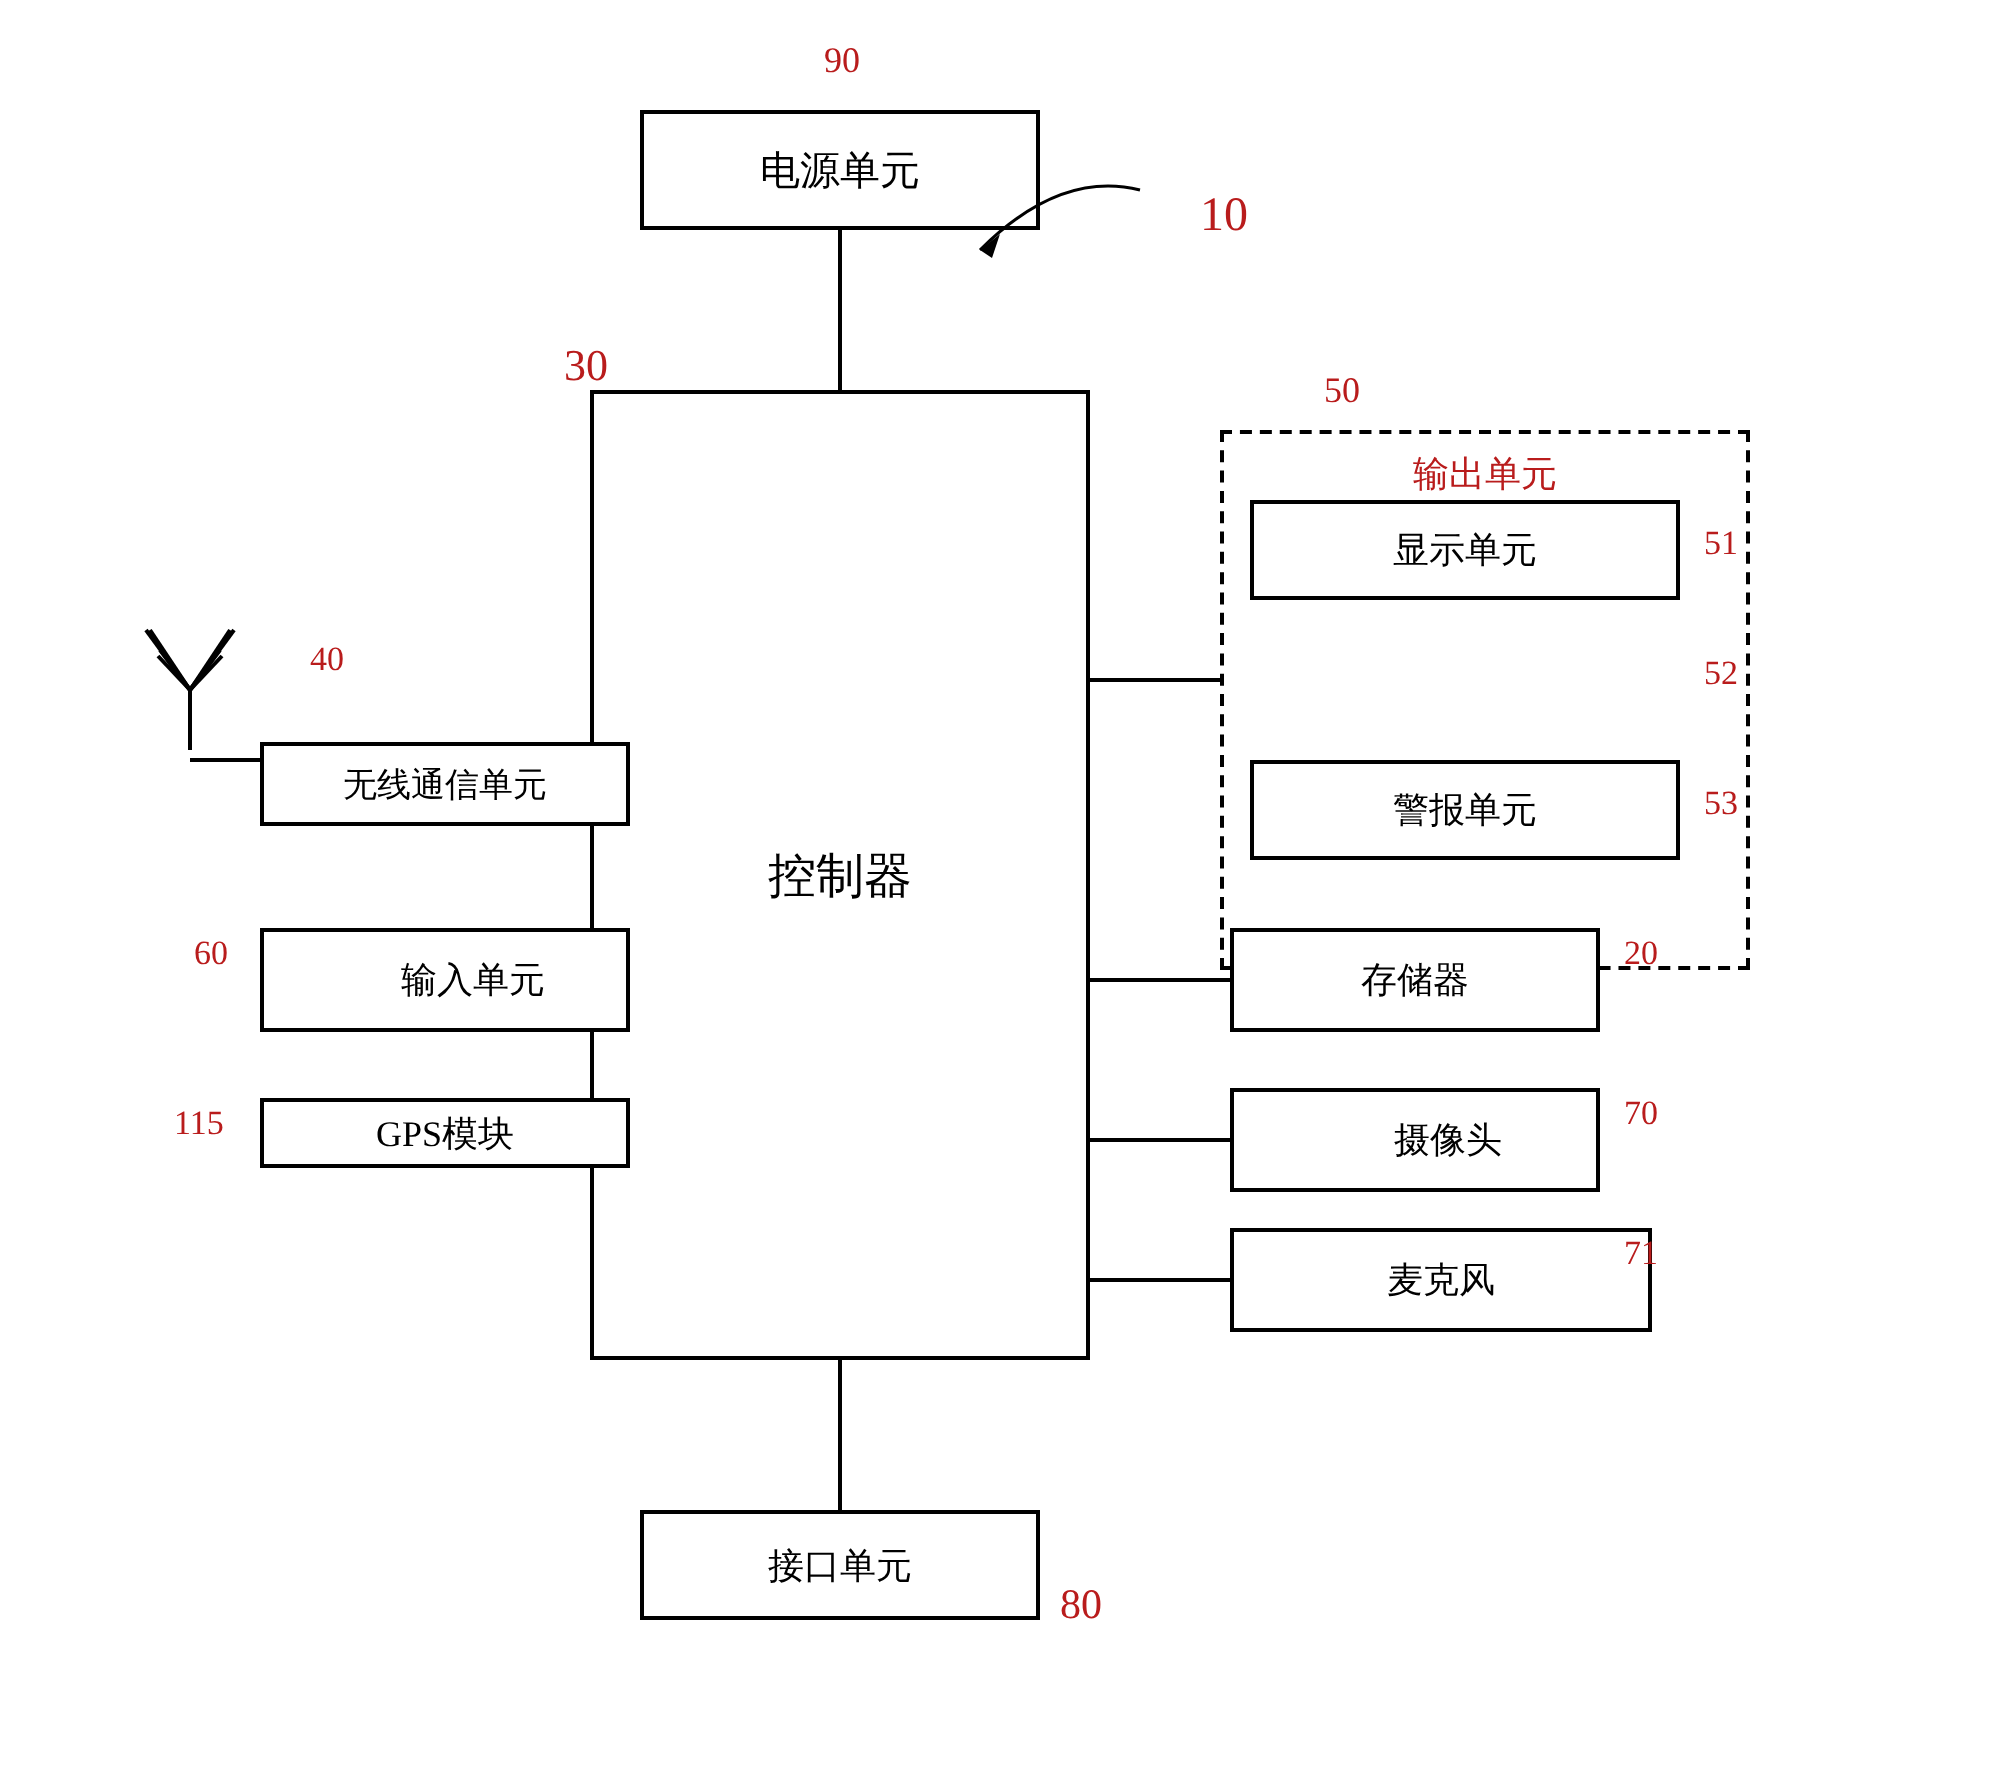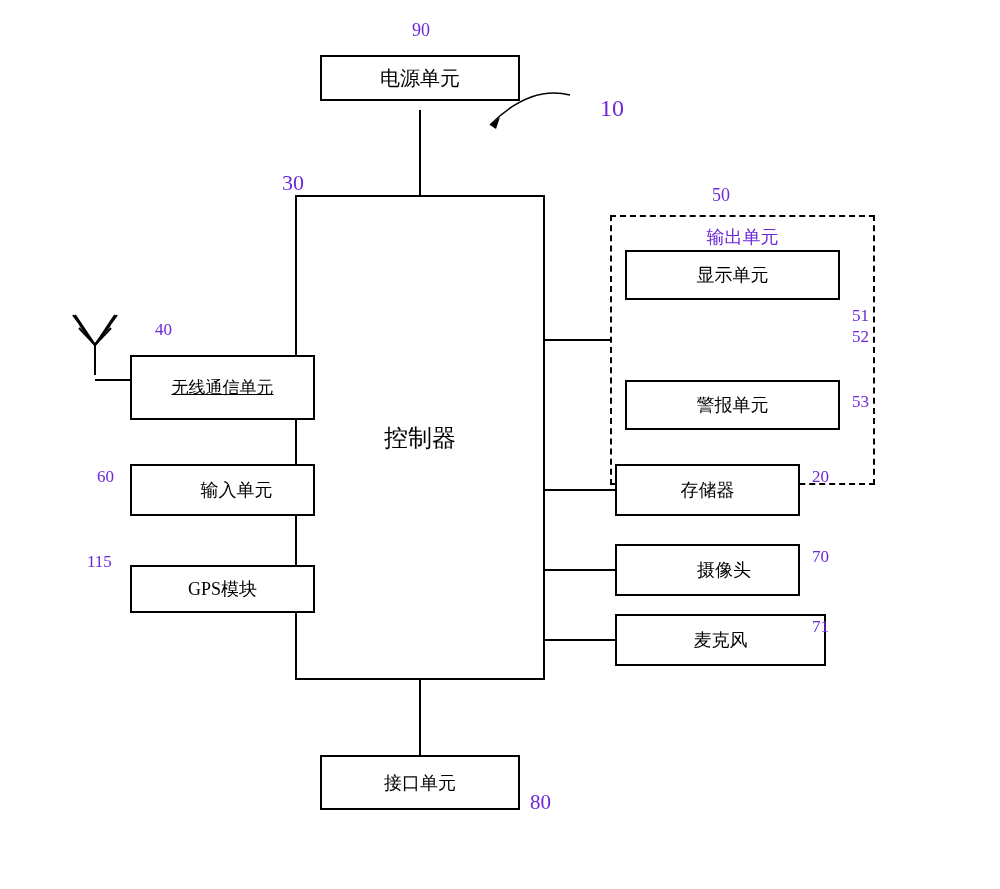--- a/index.html
+++ b/index.html
@@ -27,21 +27,21 @@
       font-weight: normal;
     }
     .box-dashed {
       position: absolute;
       border: 2px dashed #000;
       background: #fff;
     }
     .label {
       position: absolute;
       font-size: 16px;
-      color: #6d28d9;
+      color: #b91c1c;
       background: transparent;
     }
     
     svg.lines {
       position: absolute;
       top: 0; left: 0;
       width: 1000px;
       height: 889px;
       pointer-events: none;
     }
@@ -76,66 +76,66 @@
     <line x1="95" y1="345" x2="115" y2="315" stroke="#000" stroke-width="2"></line>
     <line x1="95" y1="345" x2="80" y2="325" stroke="#000" stroke-width="2"></line>
     <line x1="95" y1="345" x2="110" y2="325" stroke="#000" stroke-width="2"></line>
 
     <line x1="95" y1="380" x2="130" y2="380" stroke="#000" stroke-width="2"></line>
 
     <line x1="625" y1="270" x2="625" y2="270" stroke="#000" stroke-width="2"></line>
 
   </svg>
 
-  <div class="box" style="left:320px; top:55px; width:200px; height:46px; font-size:20px;">
+  <div class="box" style="left:320px; top:55px; width:200px; height:60px; font-size:20px;">
     <span>电源单元</span>
   </div>
 
   <div class="label" style="left:412px; top:20px; font-size:18px;">90</div>
 
   <div class="box" style="left:295px; top:195px; width:250px; height:485px; font-size:24px;">
     <span>控制器</span>
   </div>
 
   <div class="label" style="left:282px; top:170px; font-size:22px;">30</div>
 
   <div class="box-dashed" style="left:610px; top:215px; width:265px; height:270px;">
     <span class="label" style="position:absolute; top:8px; left:50%; transform:translateX(-50%); font-size:18px; white-space:nowrap;">输出单元</span>
   </div>
 
-  <div class="label" style="left:712px; top:185px; font-size:18px;">50</div>
+  <div class="label" style="left:662px; top:185px; font-size:18px;">50</div>
 
   <div class="box" style="left:625px; top:250px; width:215px; height:50px; font-size:18px;font-family:Liberation Serif, serif;">
     <span>显示单元</span>
   </div>
 
-  <div class="label" style="left:852px; top:262px; font-size:17px;margin-top:44px;">51</div>
+  <div class="label" style="left:852px; top:262px; font-size:17px;">51</div>
 
 
   <div class="label" style="left:852px; top:327px; font-size:17px;">52</div>
 
   <div class="box" style="left:625px; top:380px; width:215px; height:50px; font-size:18px;">
     <span>警报单元</span>
   </div>
 
   <div class="label" style="left:852px; top:392px; font-size:17px;">53</div>
 
-  <div class="box" style="left:130px; top:355px; width:185px; height:65px; font-size:17px;text-decoration:underline;">
+  <div class="box" style="left:130px; top:371px; width:185px; height:42px; font-size:17px;">
     <span>无线通信单元</span>
   </div>
 
   <div class="label" style="left:155px; top:320px; font-size:17px;">40</div>
 
   <div class="box" style="left:130px; top:464px; width:185px; height:52px; font-size:18px;padding-left:28px;">
     <span>输入单元</span>
   </div>
 
   <div class="label" style="left:97px; top:467px; font-size:17px;">60</div>
 
-  <div class="box" style="left:130px; top:549px; width:185px; height:48px; font-size:18px;margin-top:16px;">
+  <div class="box" style="left:130px; top:549px; width:185px; height:35px; font-size:18px;">
     <span>GPS模块</span>
   </div>
 
   <div class="label" style="left:87px; top:552px; font-size:17px;">115</div>
 
   <div class="box" style="left:615px; top:464px; width:185px; height:52px; font-size:18px;">
     <span>存储器</span>
   </div>
 
   <div class="label" style="left:812px; top:467px; font-size:17px;">20</div>

